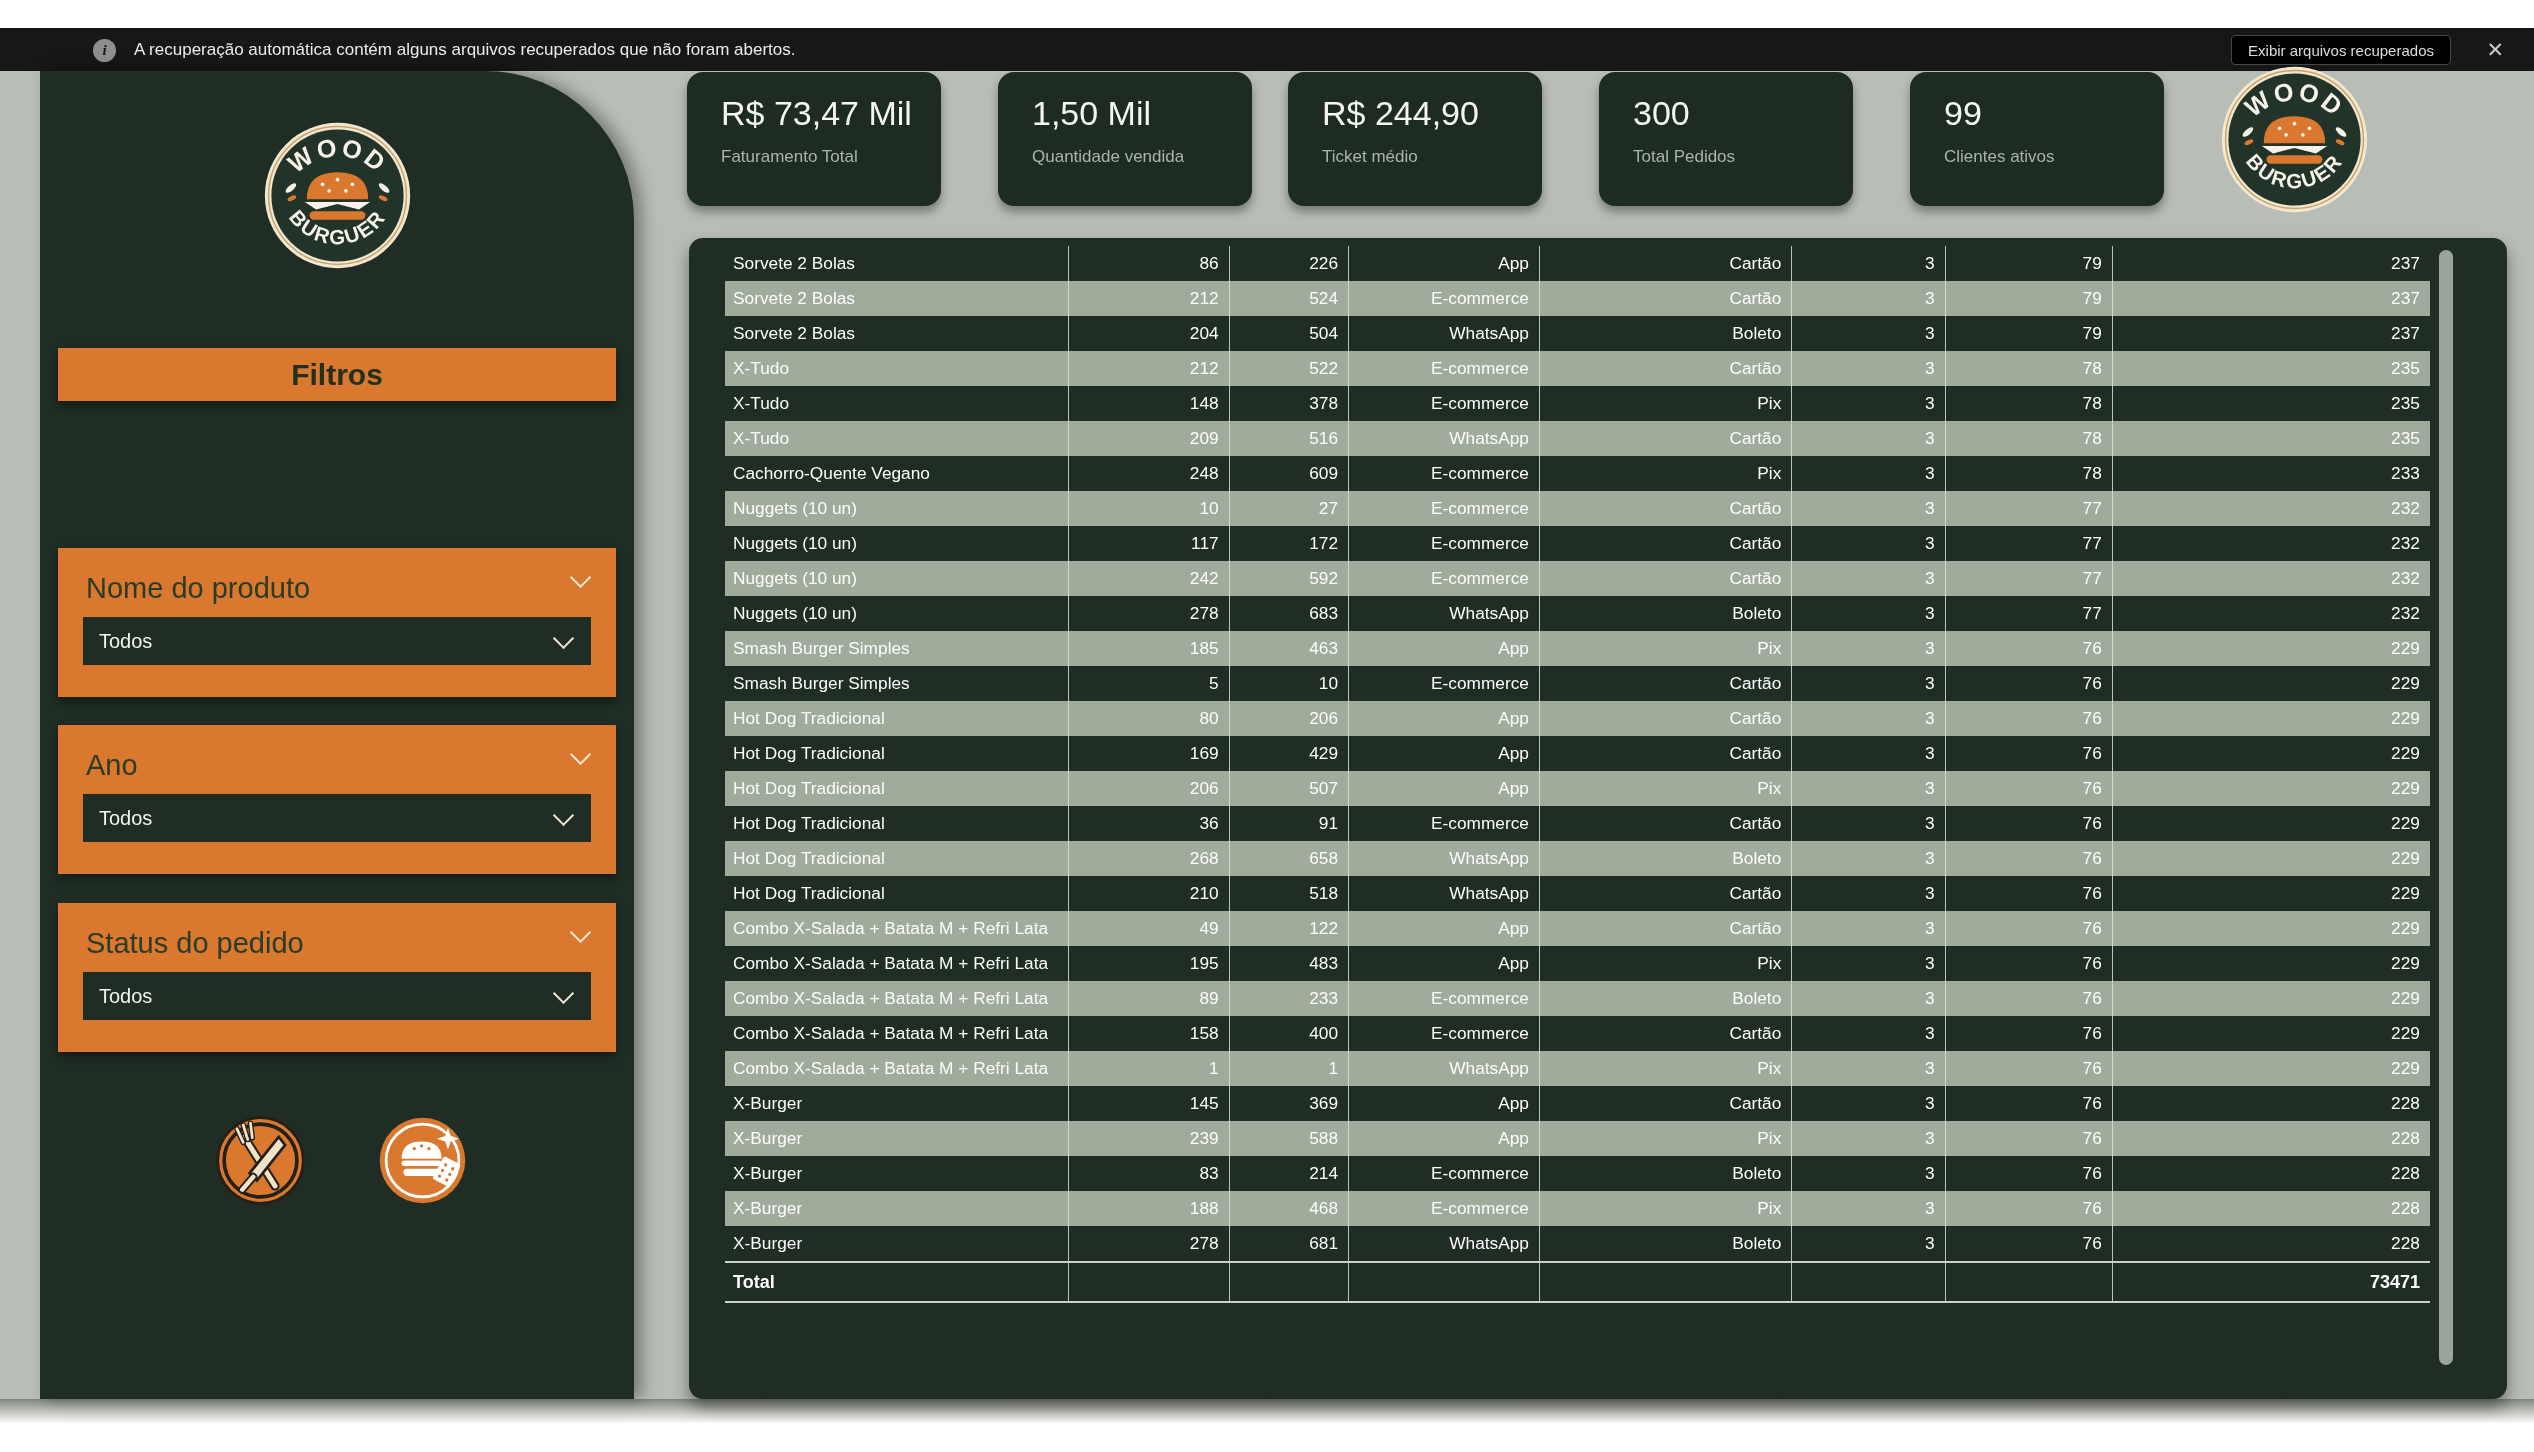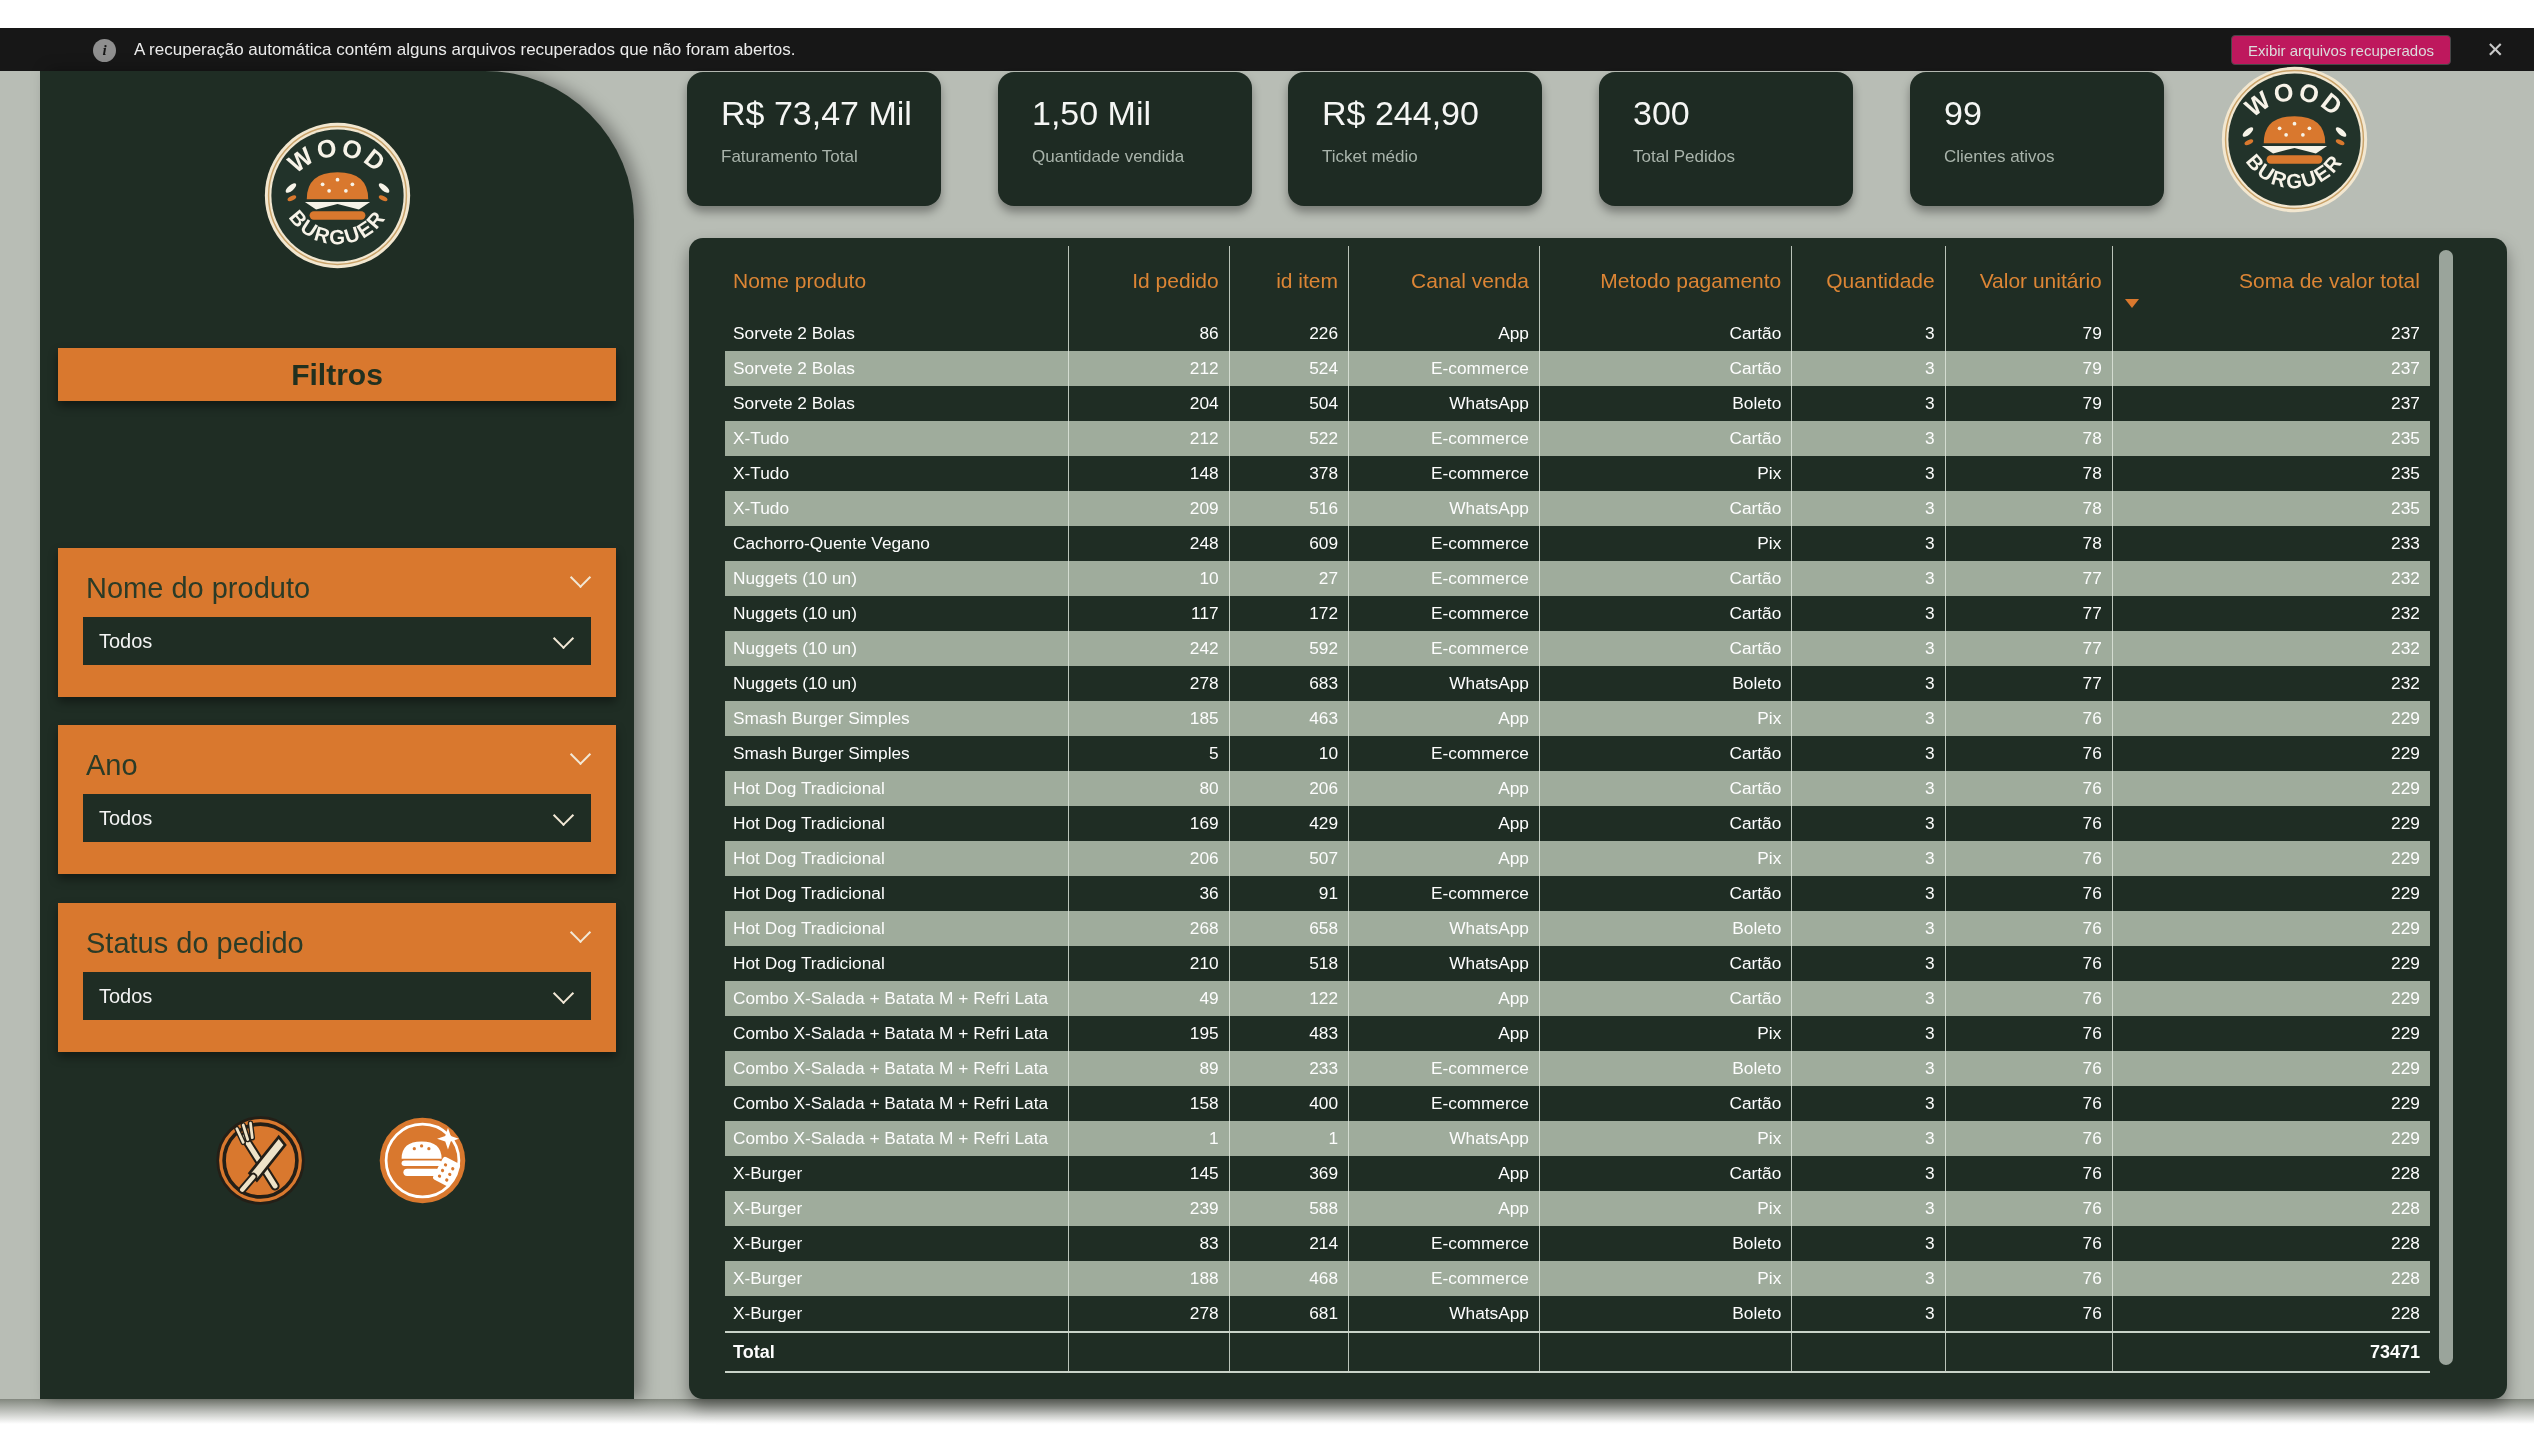--- a/index.html
+++ b/index.html
@@ -16,21 +16,21 @@
   }
   .info-icon{
     margin-left:93px;width:23px;height:23px;border-radius:50%;
     background:#8f8f8f;color:#171717;font-weight:bold;font-size:15px;
     display:flex;align-items:center;justify-content:center;font-style:italic;
     font-family:"Liberation Serif", serif;flex:0 0 auto;
   }
   .notif-text{margin-left:18px;color:#ebebeb;font-size:17px;}
   .recover-btn{
     position:absolute;right:83px;top:7px;height:30px;padding:0 16px;
-    background:#be185d;border:1px solid #474747;border-radius:4px;
+    background:#000000;border:1px solid #474747;border-radius:4px;
     color:#dcdcdc;font-size:15px;font-family:"Liberation Sans",sans-serif;cursor:pointer;
   }
   .close-x{position:absolute;right:30px;top:8px;color:#c9c9c9;font-size:21px;line-height:28px;cursor:pointer;}
   
   .content{position:absolute;left:0;top:71px;width:2534px;height:1328px;background:#b8bdb5;}
   .bottom-fade{position:absolute;left:0;top:1399px;width:2534px;height:25px;
     background:linear-gradient(#82877e,#ffffff);}
   
   .sidebar{
     position:absolute;left:40px;top:71px;width:594px;height:1328px;
@@ -246,30 +246,20 @@
     <circle cx="96" cy="68" r="2" fill="#f7f3e8"></circle>
       <circle cx="71" cy="75" r="2" fill="#f7f3e8"></circle>
     <circle cx="89" cy="75" r="2" fill="#f7f3e8"></circle>
     <path d="M 45 87 L 115 87 L 103 95 L 80 89 L 57 95 Z" fill="#f7f3e8"></path>
     <rect x="50" y="97" width="60" height="9" rx="4.5" fill="#d9782e"></rect>
   </g>
 </svg>
 
 <div class="table-panel">
   <div class="table-area">
-    <div class="thead">
-        <div class="th c0">Nome produto</div>
-        <div class="th c1">Id pedido</div>
-        <div class="th c2">id item</div>
-        <div class="th c3">Canal venda</div>
-        <div class="th c4">Metodo pagamento</div>
-        <div class="th c5">Quantidade</div>
-        <div class="th c6">Valor unitário</div>
-        <div class="th c7">Soma de valor total<div class="sort-tri"></div></div>
-      </div>
     <div class="t-body">
         <div class="t-row">
           <div class="t-cell c0">Sorvete 2 Bolas</div>
           <div class="t-cell c1">86</div>
           <div class="t-cell c2">226</div>
           <div class="t-cell c3">App</div>
           <div class="t-cell c4">Cartão</div>
           <div class="t-cell c5">3</div>
           <div class="t-cell c6">79</div>
           <div class="t-cell c7">237</div>

